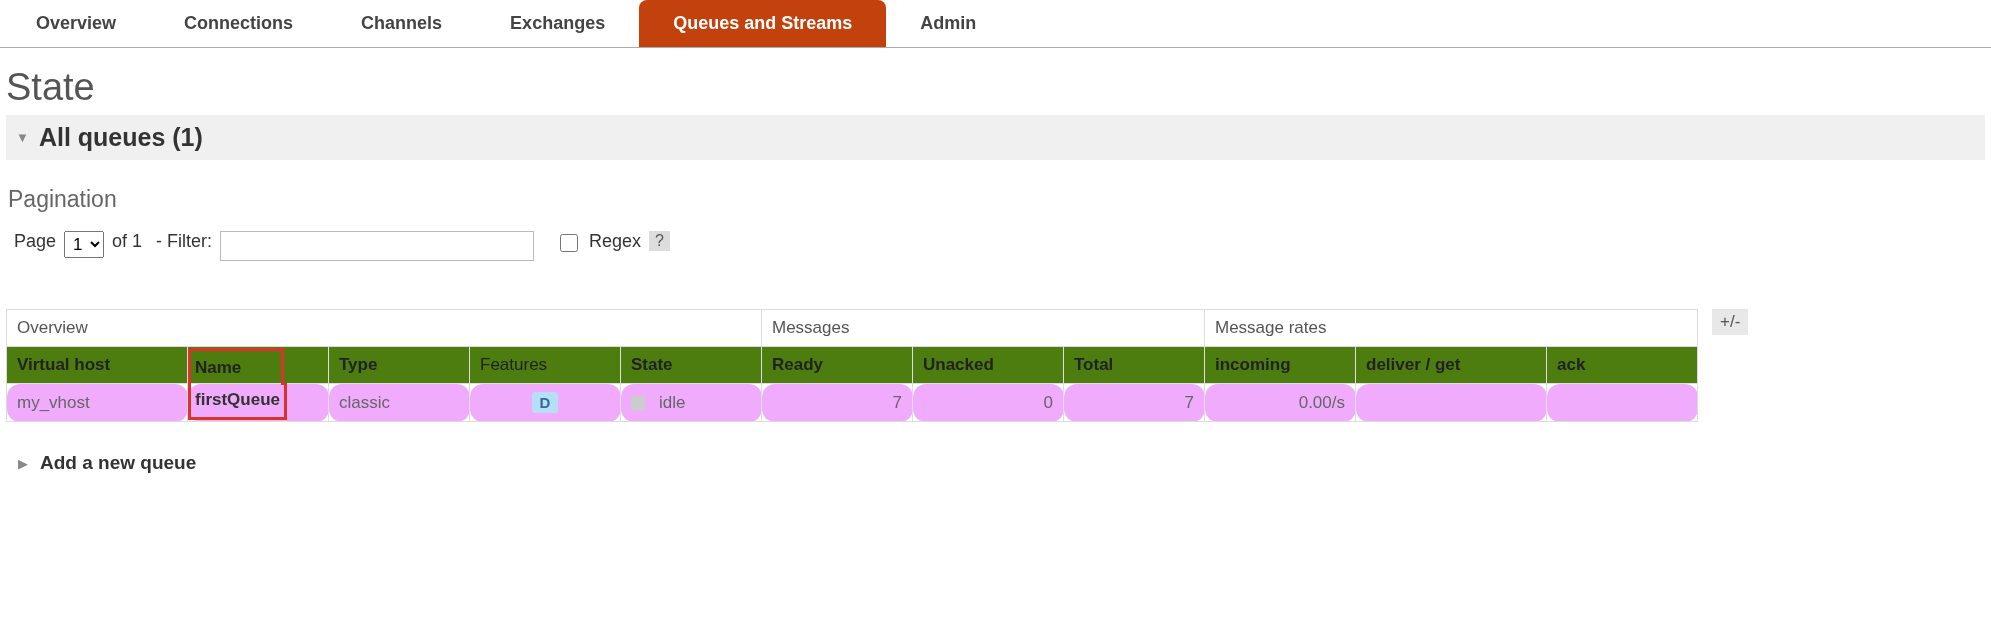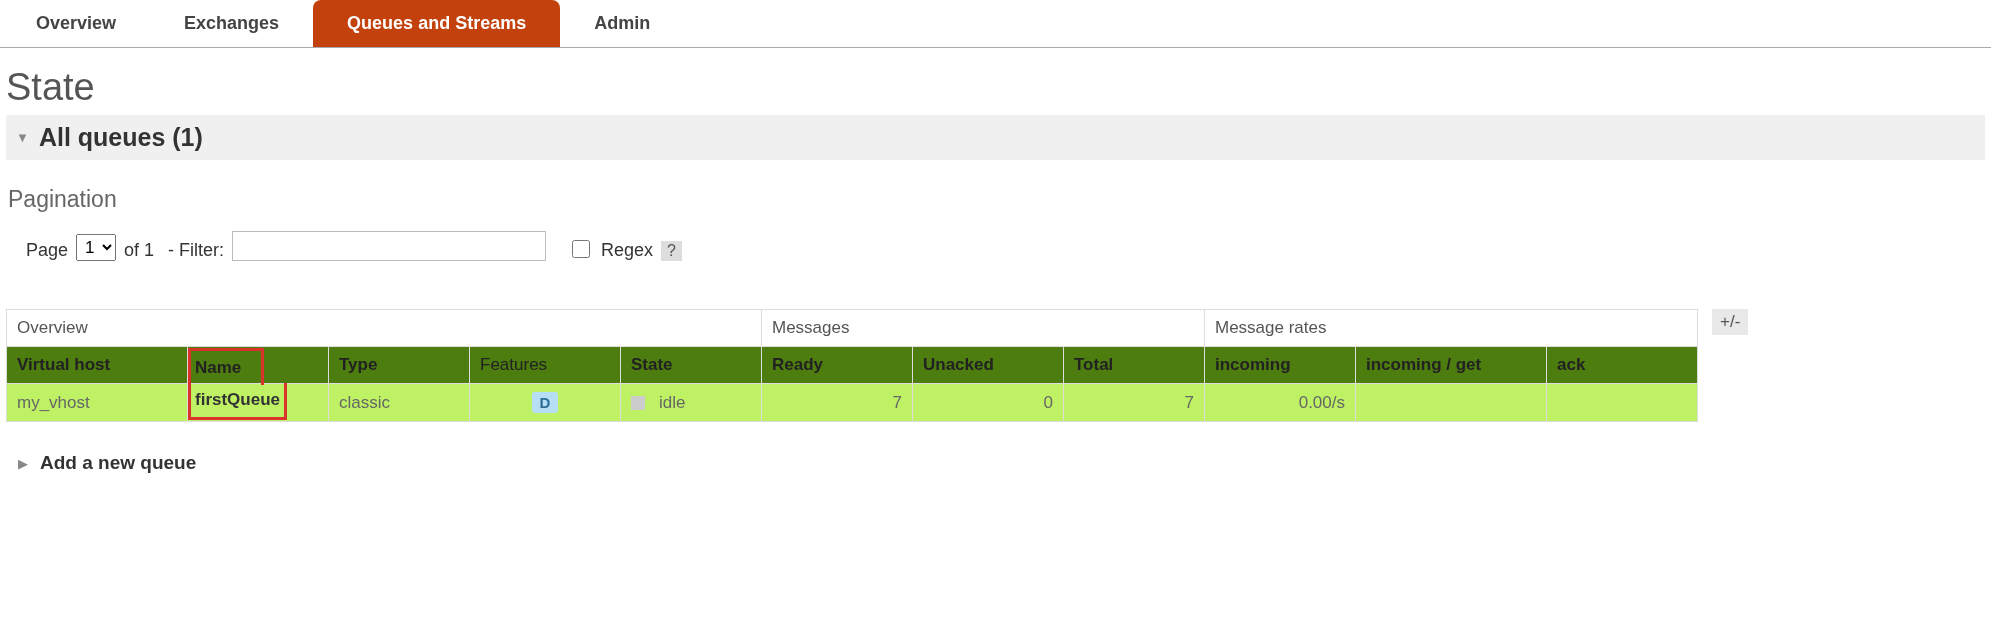--- a/index.html
+++ b/index.html
@@ -59,23 +59,23 @@
   }
   
   .pagination-lbl {
     margin: 26px 0 18px 8px;
     color: #666;
     font-size: 23px;
   }
   
   .filter-row {
     display: flex;
-    align-items: flex-end;
+    align-items: flex-start;
     gap: 8px;
-    margin-left: 26px;
+    margin-left: 14px;
     font-size: 18px;
     color: #333;
   }
   .page-select {
     font-size: 17px;
     padding: 2px 4px;
   }
   .filter-input {
     font-size: 17px;
     padding: 4px 6px;
@@ -115,22 +115,23 @@
     background: #fff;
     font-weight: normal;
     color: #555;
   }
   table.q th.col {
     background: #4d7c0f;
     font-weight: bold;
     color: #222;
   }
   table.q td {
-    background: #bef264;
+    background: #f0abfc;
     color: #666;
+    border-radius: 13px;
   }
   table.q td.num {
     text-align: right;
     padding-right: 10px;
   }
   .highlight-box {
     border: 3px solid #d9332b;
     padding: 7px 4px 7px 4px;
     display: inline-block;
   }
@@ -179,20 +180,22 @@
     font-weight: bold;
     color: #333;
     font-size: 19px;
   }
 </style>
 </head>
 <body>
 
 <div class="tabs">
   <div class="tab">Overview</div>
+  <div class="tab">Connections</div>
+  <div class="tab">Channels</div>
   <div class="tab">Exchanges</div>
   <div class="tab active">Queues and Streams</div>
   <div class="tab">Admin</div>
 </div>
 
 <h1 class="page-title">State</h1>
 
 <div class="section-hdr">
   <span class="tri">▼</span>
   <span class="lbl">All queues (1)</span>
@@ -217,30 +220,30 @@
   <table class="q">
     <tbody>
         <tr>
       <th class="grp" colspan="5">Overview</th>
       <th class="grp" colspan="3">Messages</th>
       <th class="grp" colspan="3">Message rates</th>
     </tr>
     <tr>
       <th class="col" style="width:160px">Virtual host</th>
       <th class="col" style="width:140px;padding:0">
-        <span class="highlight-box" style="padding:7px 20px 7px 4px; border-bottom:none; margin-bottom:-2px;">Name</span>
+        <span class="highlight-box" style="padding:7px 40px 7px 4px; border-bottom:none; margin-bottom:-2px;">Name</span>
       </th>
       <th class="col" style="width:120px">Type</th>
       <th class="col" style="width:130px; font-weight:normal;">Features</th>
       <th class="col" style="width:120px">State</th>
       <th class="col" style="width:130px">Ready</th>
       <th class="col" style="width:130px">Unacked</th>
       <th class="col" style="width:120px">Total</th>
       <th class="col" style="width:130px">incoming</th>
-      <th class="col" style="width:170px">incoming / get</th>
+      <th class="col" style="width:170px">deliver / get</th>
       <th class="col" style="width:130px">ack</th>
     </tr>
     <tr>
       <td>my_vhost</td>
       <td class="name-cell" style="padding:0">
         <span class="highlight-box" style="padding:7px 4px 7px 4px; border-top:none; margin-top:-2px;text-align:center;">
           <a href="#">firstQueue</a>
         </span>
       </td>
       <td>classic</td>

